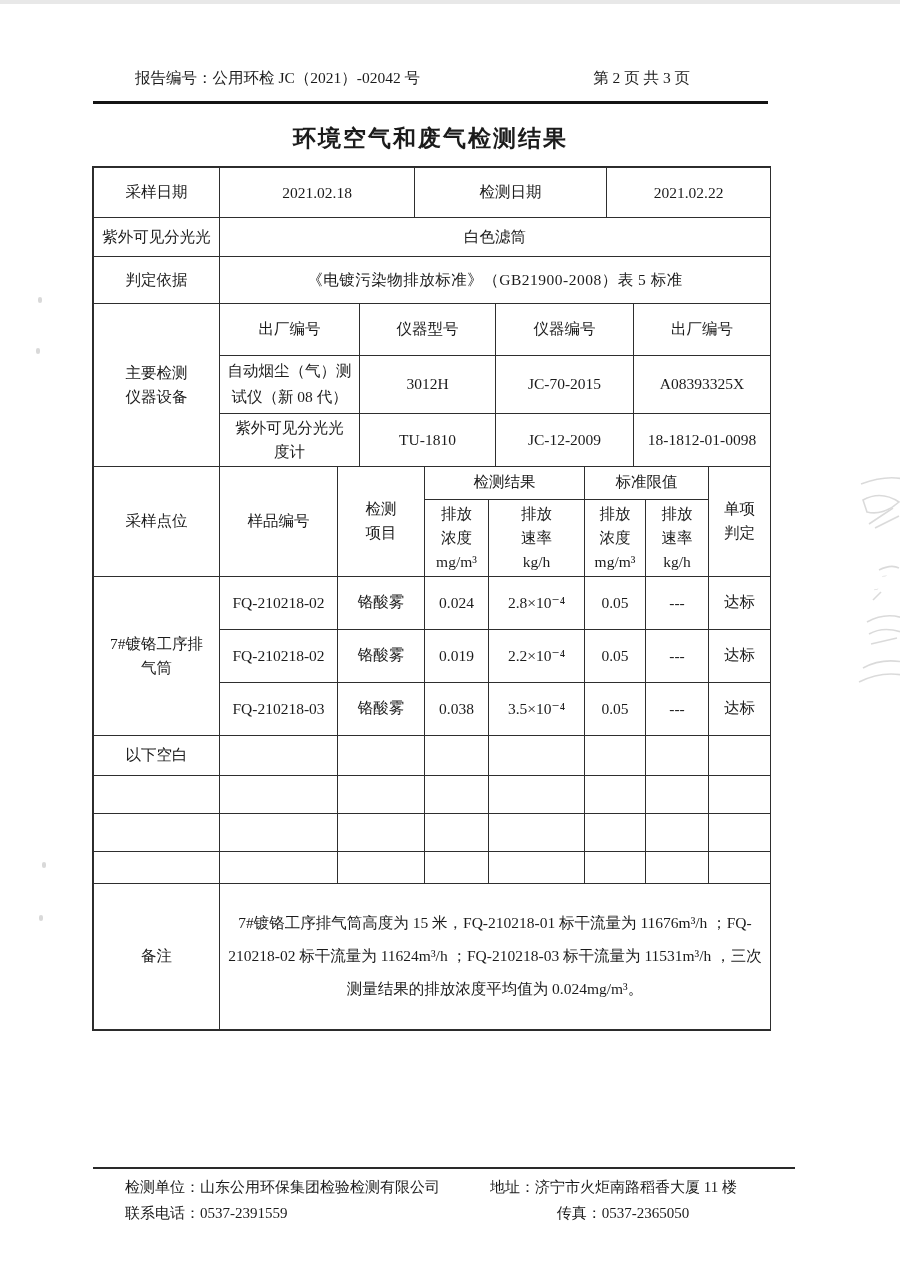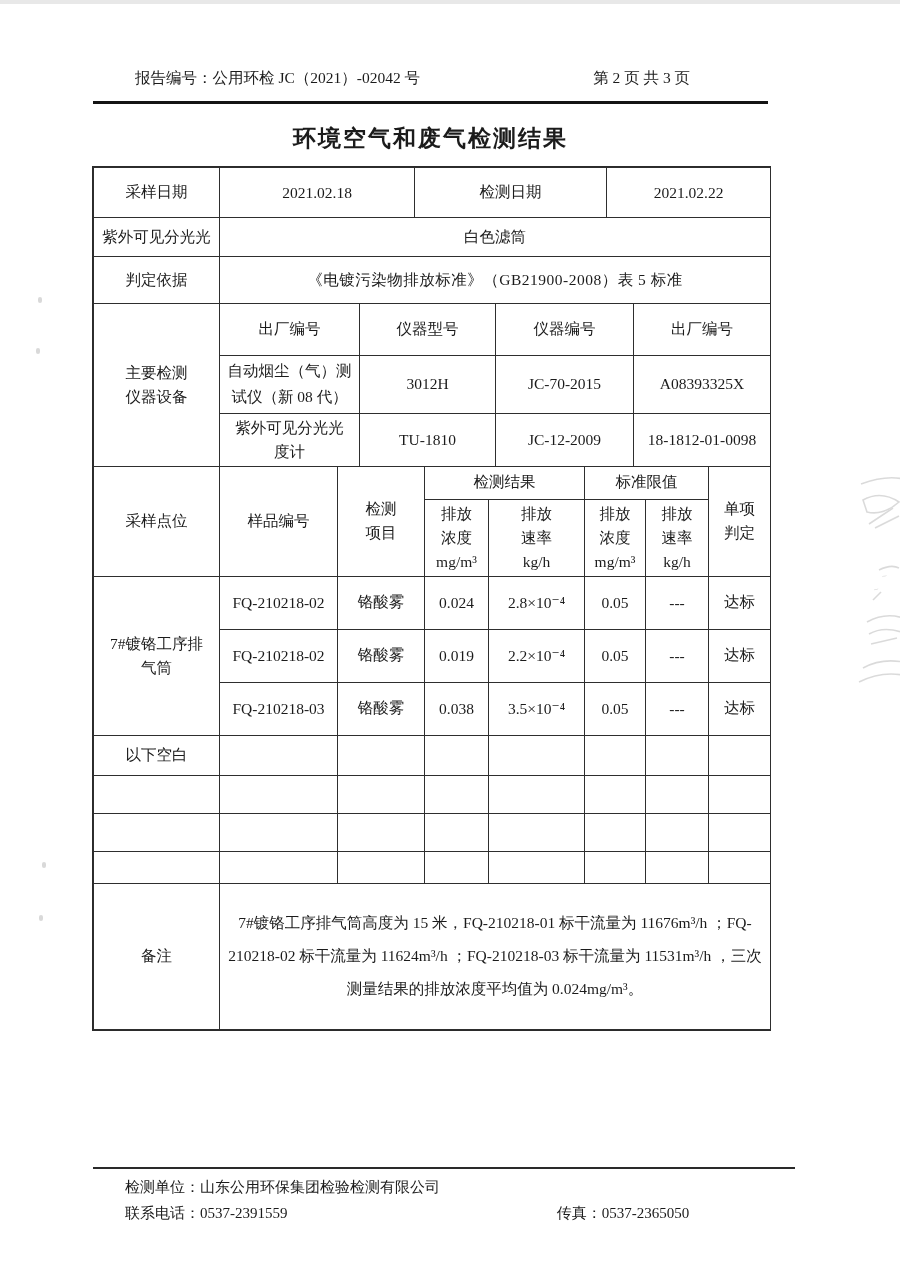--- a/index.html
+++ b/index.html
@@ -283,20 +283,21 @@
       </tr>
     </tbody>
       </table>
 
   </div>
 
   <div class="footer-rule"></div>
   <div class="doc-footer">
     <div class="footer-row">
       <span class="f-left">检测单位：山东公用环保集团检验检测有限公司</span>
+      <span class="f-right">地址：济宁市火炬南路稻香大厦 11 楼</span>
     </div>
     <div class="footer-row">
       <span class="f-left">联系电话：0537-2391559</span>
       <span class="f-right align-right">传真：0537-2365050</span>
     </div>
   </div>
 
   <div class="artifact speck" style="left:38px; top:293px;"></div>
   <div class="artifact speck" style="left:36px; top:344px;"></div>
   <div class="artifact speck" style="left:42px; top:858px;"></div>

